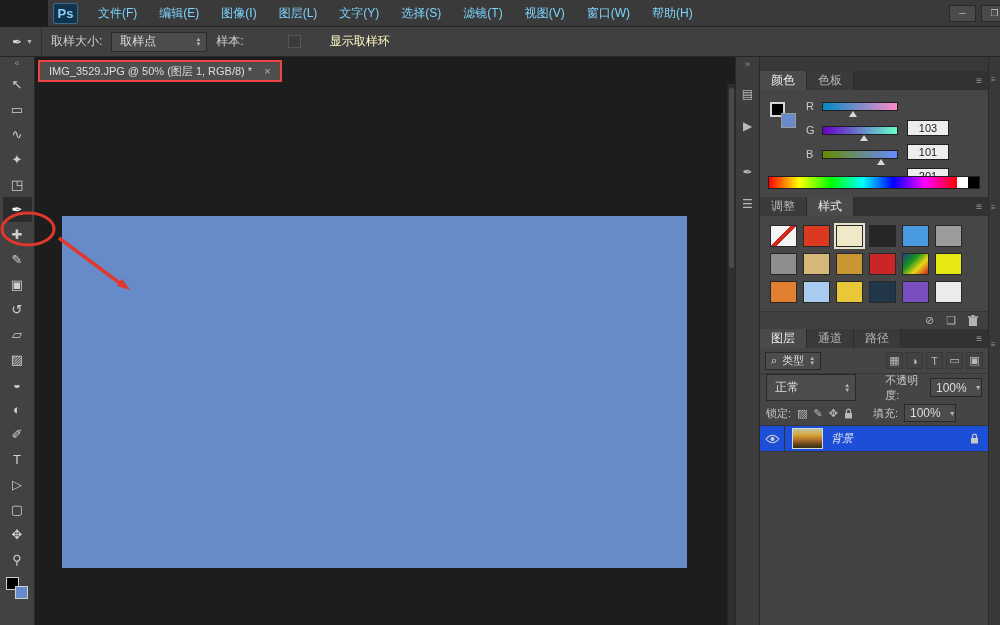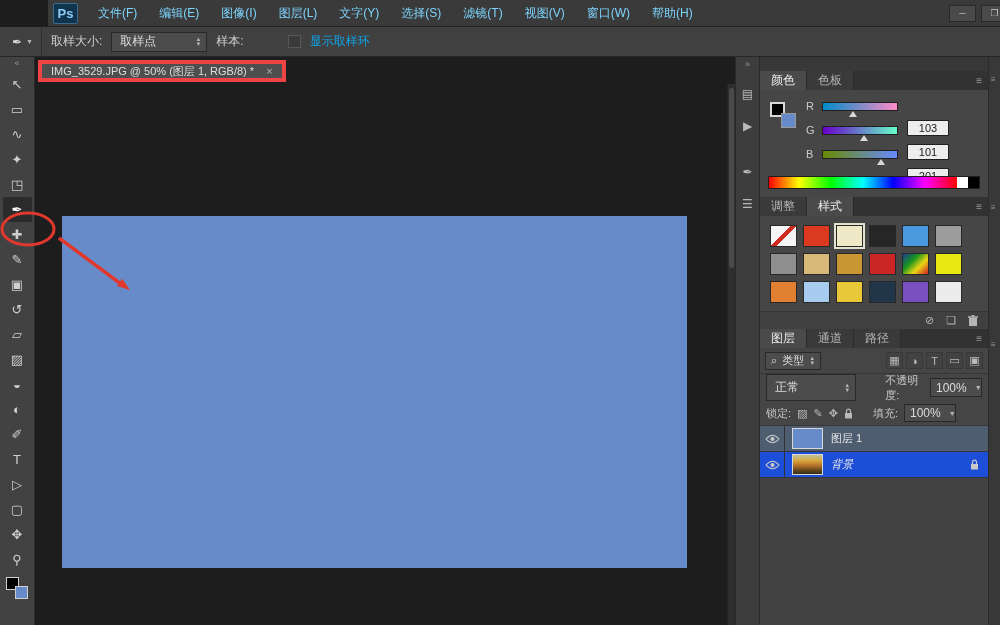--- a/index.html
+++ b/index.html
@@ -15,34 +15,34 @@
 
   
   .optbar { position:absolute; left:0; top:27px; width:1000px; height:30px; background:#404040; border-bottom:1px solid #262626; display:flex; align-items:center; padding-left:8px; gap:9px; }
   .tool-preset { display:flex; align-items:center; gap:4px; padding:0 8px 0 4px; height:30px; border-right:1px solid #2e2e2e; color:#d8d8d8; }
   .dd { height:20px; background:#4c4c4c; border:1px solid #292929; display:flex; align-items:center; padding:0 5px 0 8px; color:#dddddd; gap:8px; font-size:12px; }
   .updown { display:flex; flex-direction:column; line-height:5px; font-size:6px; color:#b5b5b5; }
   .updown::before { content:"▲"; } .updown::after { content:"▼"; }
   .darr { font-size:7px; color:#b5b5b5; }
   .opt-label { color:#cfcfcf; }
   .checkbox { width:13px; height:13px; background:#3a3a3a; border:1px solid #565656; }
-  .dim { color:#0ea5e9; }
+  .dim { color:#fef9c3;margin-left:20px; }
 
   
   .toolbar { position:absolute; left:0; top:57px; width:35px; height:568px; background:#424242; border-right:1px solid #292929; display:flex; flex-direction:column; align-items:center; }
   .tb-collapse { height:14px; margin-top:1px; color:#9a9a9a; font-size:9px; }
   .tool { width:29px; height:25px; display:flex; align-items:center; justify-content:center; color:#cfcfcf; font-size:13px; cursor:default; }
   .tool.active { background:#2b2b2b; border-radius:2px; color:#ffffff; }
   .fgbg { position:relative; width:22px; height:22px; margin-top:5px; }
   .fg-swatch { position:absolute; left:0; top:0; width:13px; height:13px; background:#000; border:1px solid #cfcfcf; }
   .bg-swatch { position:absolute; right:0; bottom:0; width:13px; height:13px; background:#678bc9; border:1px solid #cfcfcf; }
 
   
   .canvas { position:absolute; left:36px; top:57px; width:699px; height:568px; background:#1d1d1d; }
-  .doc-tab { position:absolute; left:2px; top:3px; height:22px; background:#4e4e4e; border:4px solid #ef4444; display:flex; align-items:center; gap:12px; padding:0 9px; font-size:11px; color:#dedede; }
+  .doc-tab { position:absolute; left:2px; top:3px; height:22px; background:#4e4e4e; border:2px solid #ef4444; display:flex; align-items:center; gap:12px; padding:0 9px; font-size:11px; color:#dedede; }
   .canvas-image { position:absolute; left:26px; top:159px; width:625px; height:352px; }
   .canvas-scrollbar { position:absolute; right:0; top:27px; bottom:0; width:8px; background:#2e2e2e; border-left:1px solid #262626; }
   .canvas-scroll-thumb { position:absolute; left:1px; top:4px; width:5px; height:180px; background:#4a4a4a; border-radius:3px; }
 
   
   .dock { position:absolute; left:735px; top:57px; width:25px; height:568px; background:#3d3d3d; border-left:1px solid #292929; border-right:1px solid #292929; display:flex; flex-direction:column; align-items:center; }
   .dock-collapse { height:13px; margin-top:2px; color:#9a9a9a; font-size:9px; }
   .dock-icon { width:20px; height:20px; margin-top:12px; color:#b8b8b8; font-size:12px; display:flex; align-items:center; justify-content:center; }
 
   
@@ -305,30 +305,20 @@
       <svg width="9" height="11" viewBox="0 0 9 11">
           <rect x="1" y="5" width="7" height="5.5" fill="#b8b8b8"></rect>
           <path d="M2.5 5 V3.2 a2 2 0 0 1 4 0 V5" fill="none" stroke="#b8b8b8" stroke-width="1.2"></path>
         </svg>
       <span class="mini-label" style="margin-left:14px">填充:</span>
       <div class="dd" style="width:52px;height:18px;padding-left:5px">
         <span style="flex:1">100%</span>
         <span class="darr">▼</span>
       </div>
     </div>
-    <div class="layer-row selected">
-      <div class="eye-cell">
-        <svg width="15" height="10" viewBox="0 0 15 10">
-            <path d="M1 5 Q7.5 -2.5 14 5 Q7.5 12.5 1 5 Z" fill="none" stroke="#c9c9c9" stroke-width="1.1"></path>
-            <circle cx="7.5" cy="5" r="2.1" fill="#c9c9c9"></circle>
-          </svg>
-      </div>
-      <div class="layer-thumb" style="background: rgb(103, 139, 201);"></div>
-      <span class="layer-name">图层 1</span>
-    </div>
     <div class="layer-row">
       <div class="eye-cell">
         <svg width="15" height="10" viewBox="0 0 15 10">
             <path d="M1 5 Q7.5 -2.5 14 5 Q7.5 12.5 1 5 Z" fill="none" stroke="#c9c9c9" stroke-width="1.1"></path>
             <circle cx="7.5" cy="5" r="2.1" fill="#c9c9c9"></circle>
           </svg>
       </div>
       <div class="layer-thumb thumb-landscape"></div>
       <span class="layer-name italic">背景</span>
       <span class="layer-lock">

